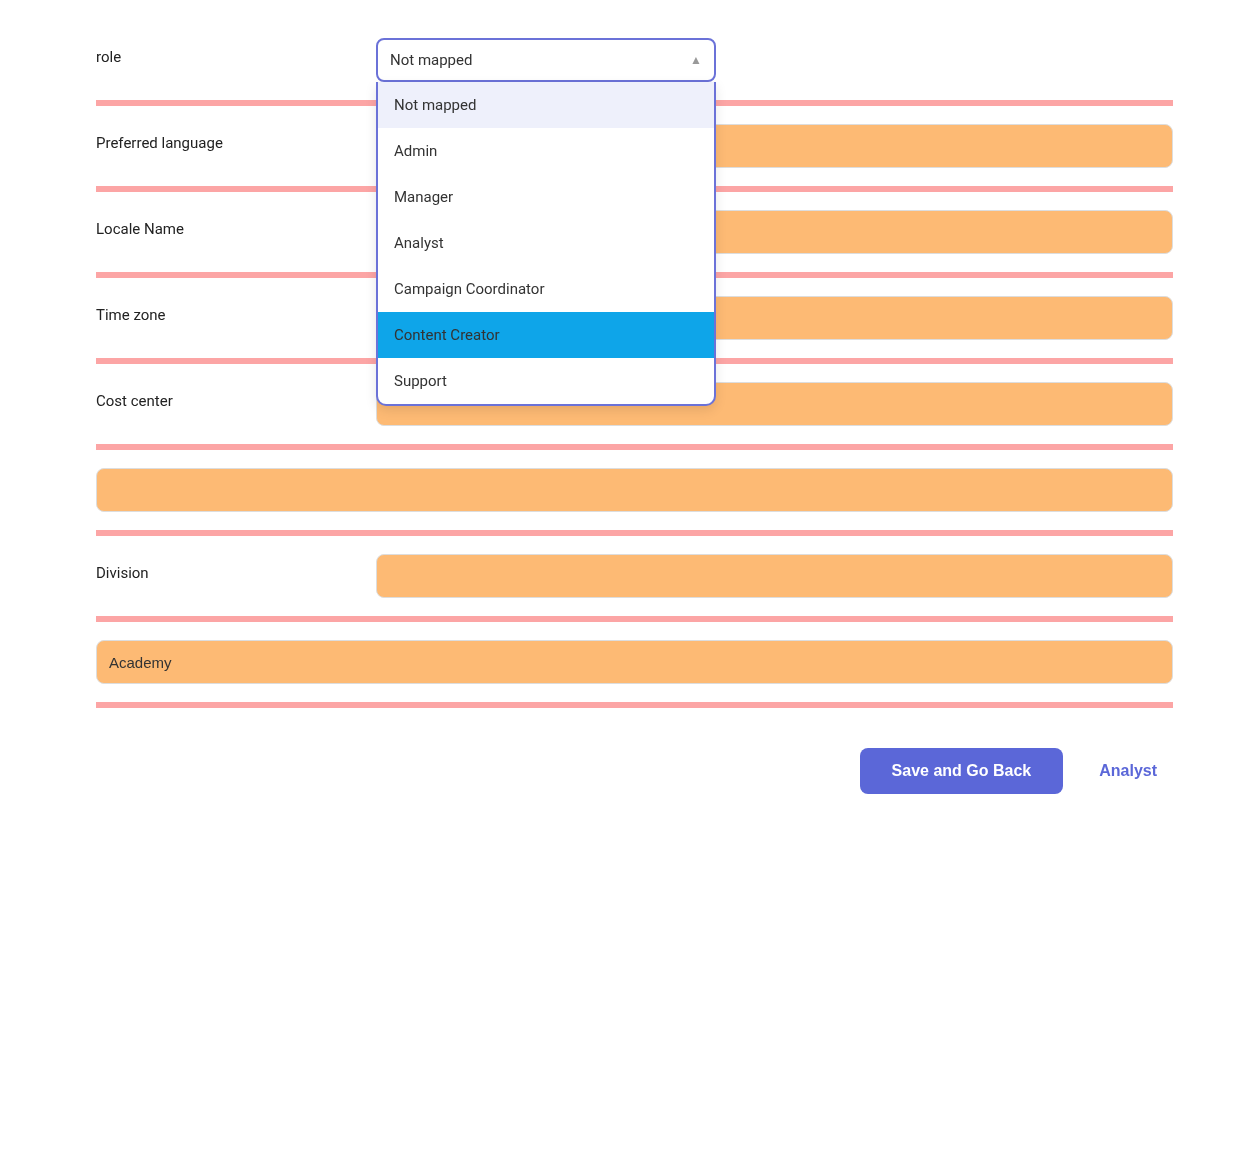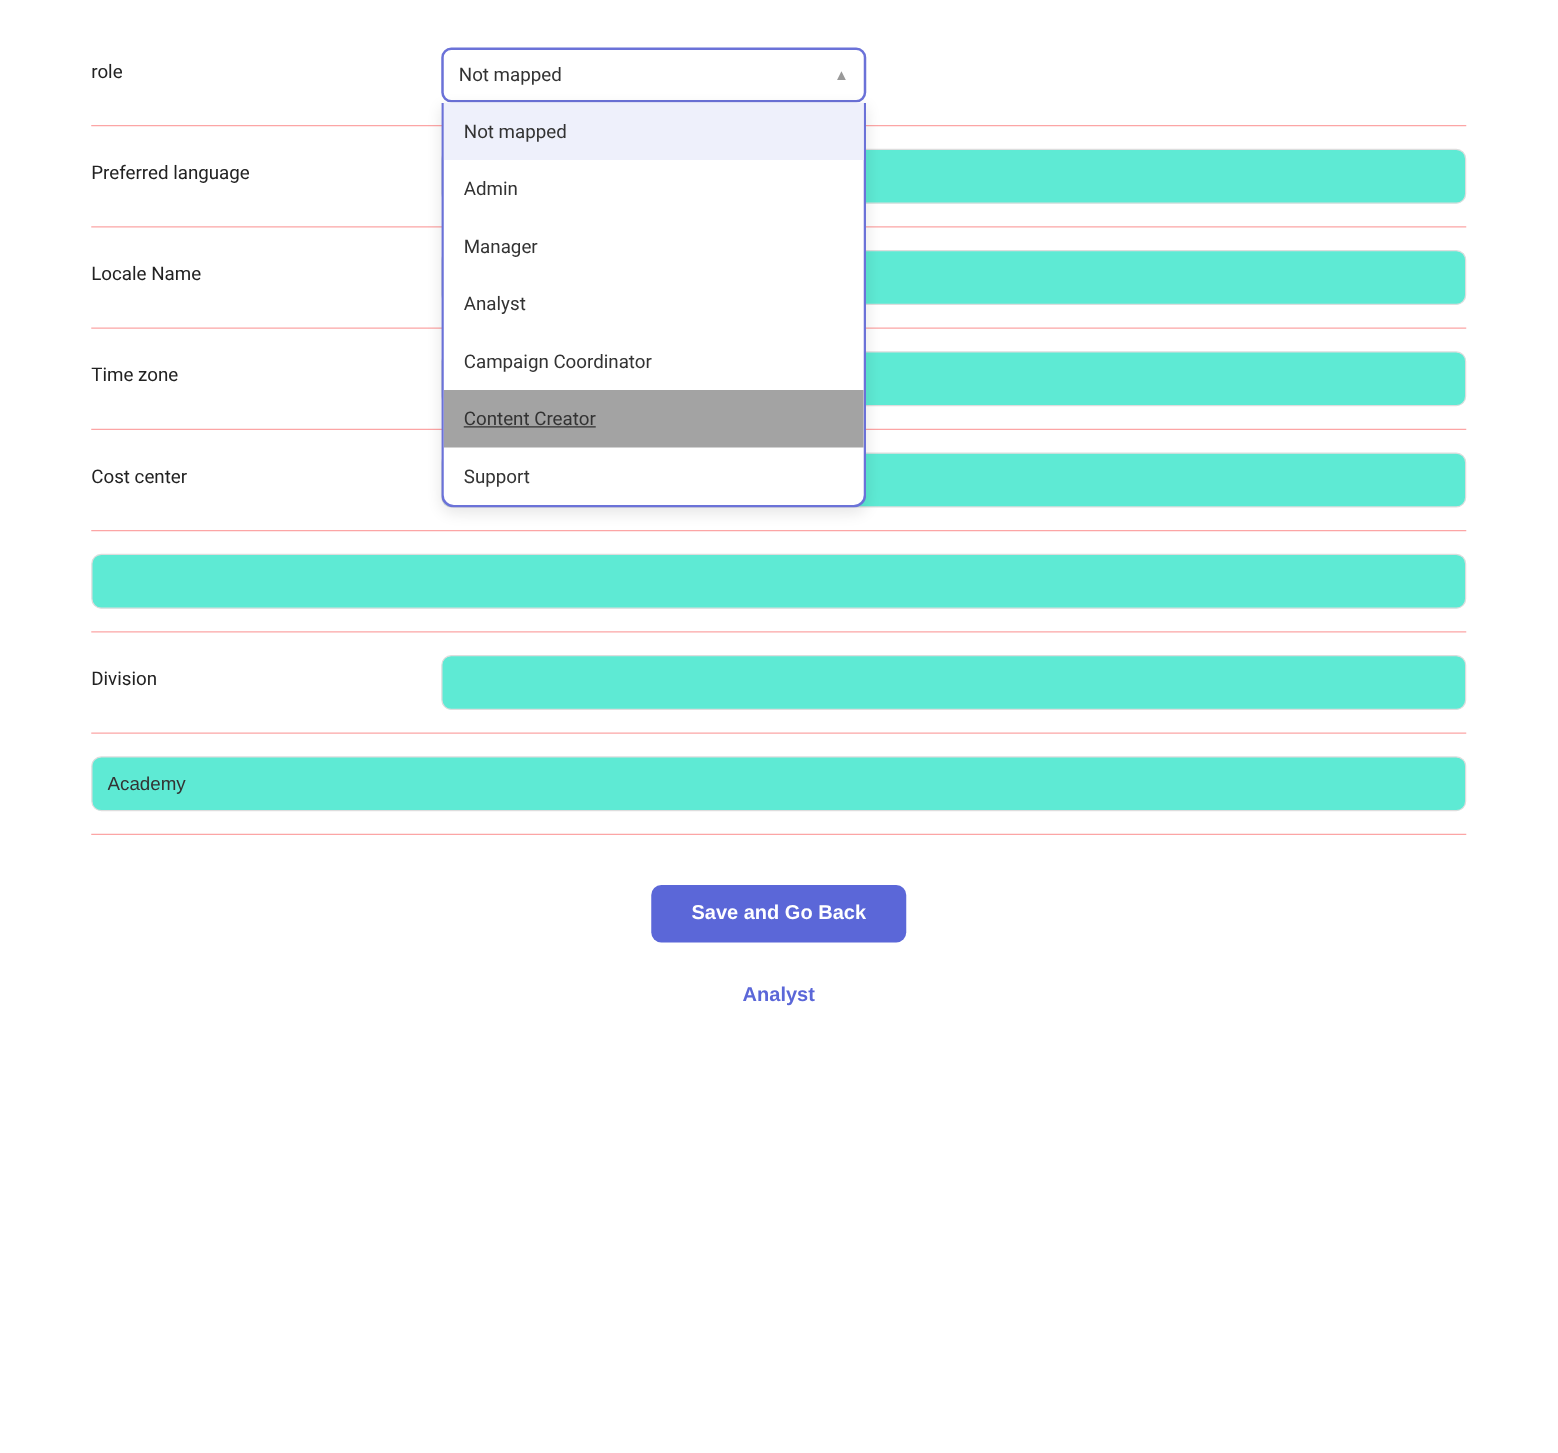--- a/index.html
+++ b/index.html
@@ -20,22 +20,23 @@
 
     .form-container {
       max-width: 1100px;
       margin: 0 auto;
     }
 
     .form-row {
       display: flex;
       align-items: flex-start;
       padding: 18px 0;
-      border-bottom: 1px solid #fca5a5;
-      position: relative;
+      border-bottom: 6px solid #fca5a5;
+      position: relative;
+      margin-left: 23px;
     }
 
     .form-row:last-of-type {
       border-bottom: none;
     }
 
     .field-label {
       width: 280px;
       min-width: 280px;
       padding-top: 10px;
@@ -49,21 +50,21 @@
     }
 
     .text-input {
       width: 100%;
       height: 44px;
       border: 1px solid #ddd;
       border-radius: 8px;
       padding: 0 12px;
       font-size: 15px;
       color: #333;
-      background: #5eead4;
+      background: #fdba74;
       outline: none;
     }
 
     
     .dropdown-trigger {
       width: 340px;
       height: 44px;
       border: 2px solid #6b72d8;
       border-radius: 8px;
       padding: 0 12px;
@@ -104,41 +105,39 @@
       color: #333;
       cursor: pointer;
     }
 
     .dropdown-menu .dropdown-item.selected {
       background: #eef0fb;
       color: #333;
     }
 
     .dropdown-menu .dropdown-item.hovered {
-      background: #a3a3a3;
-      text-decoration: underline;
+      background: #0ea5e9;
     }
 
     
     .role-row {
       align-items: flex-start;
     }
 
     .dropdown-wrap {
       position: relative;
     }
 
     
     .button-row {
       display: flex;
       justify-content: flex-end;
       gap: 20px;
       padding: 40px 0 20px 0;
       align-items: center;
-      flex-direction: column;
     }
 
     .btn-save {
       background: #5b67d8;
       color: #fff;
       border: none;
       border-radius: 8px;
       padding: 14px 32px;
       font-size: 16px;
       font-weight: 600;

